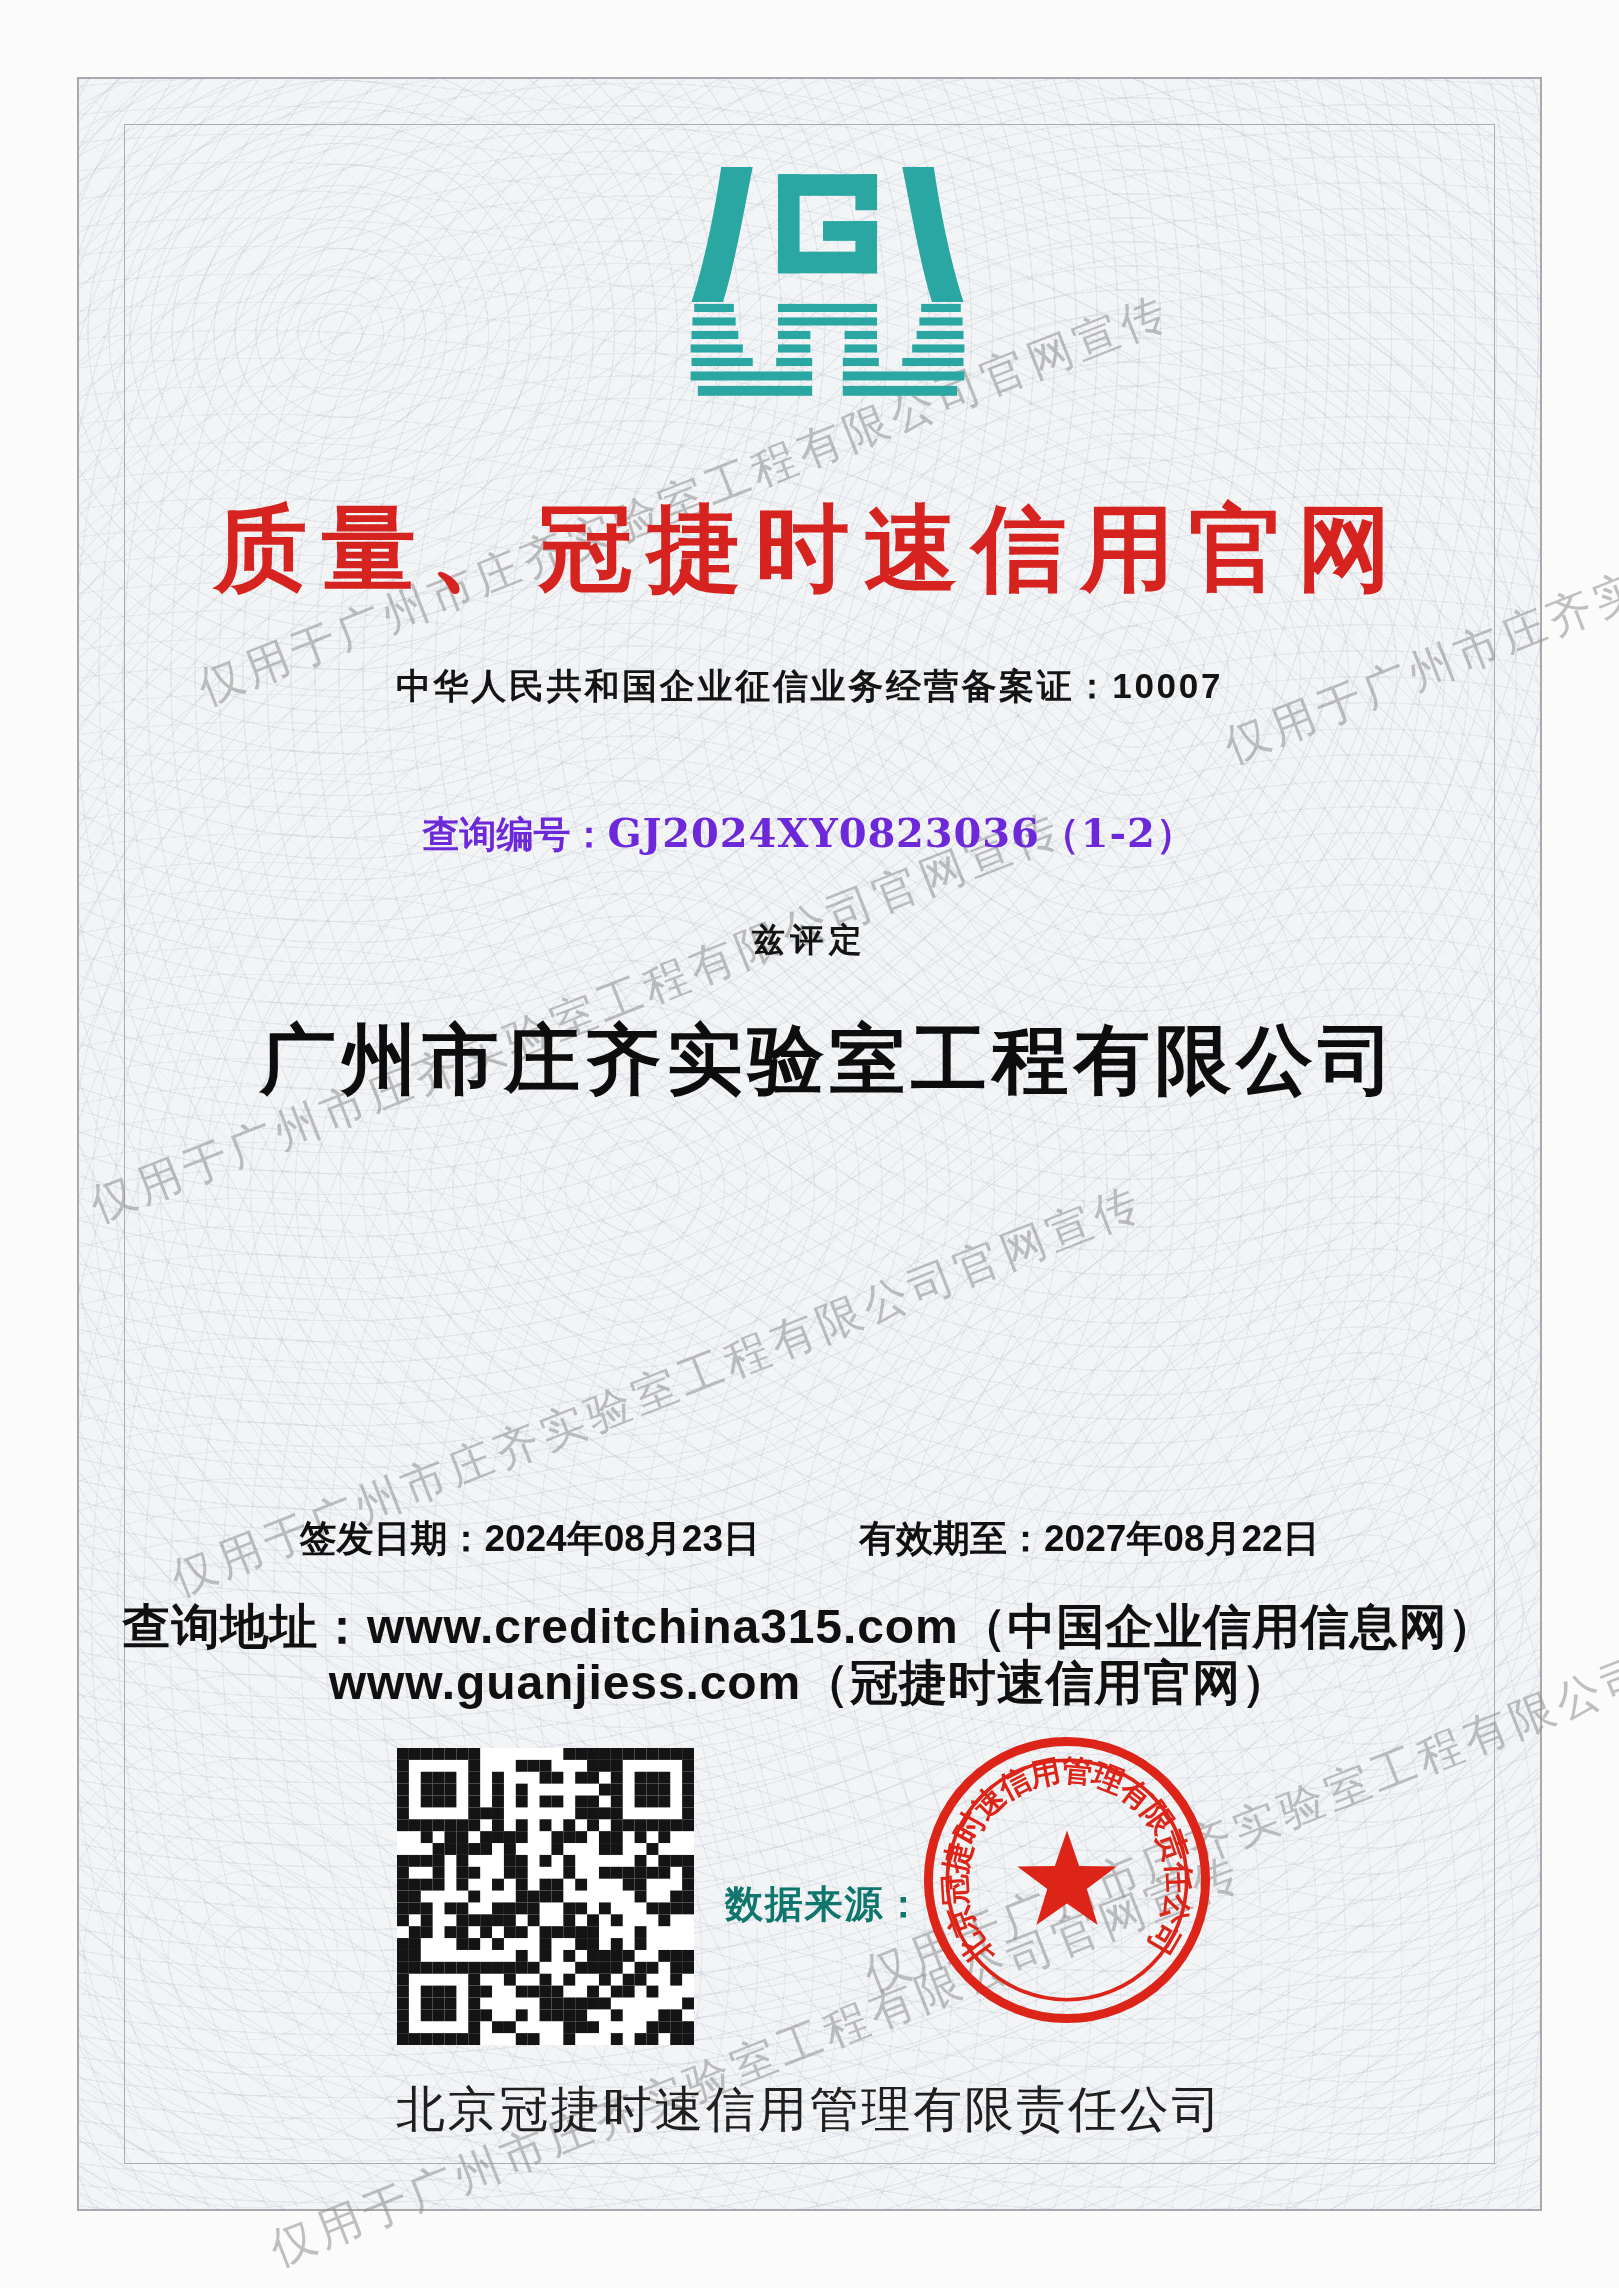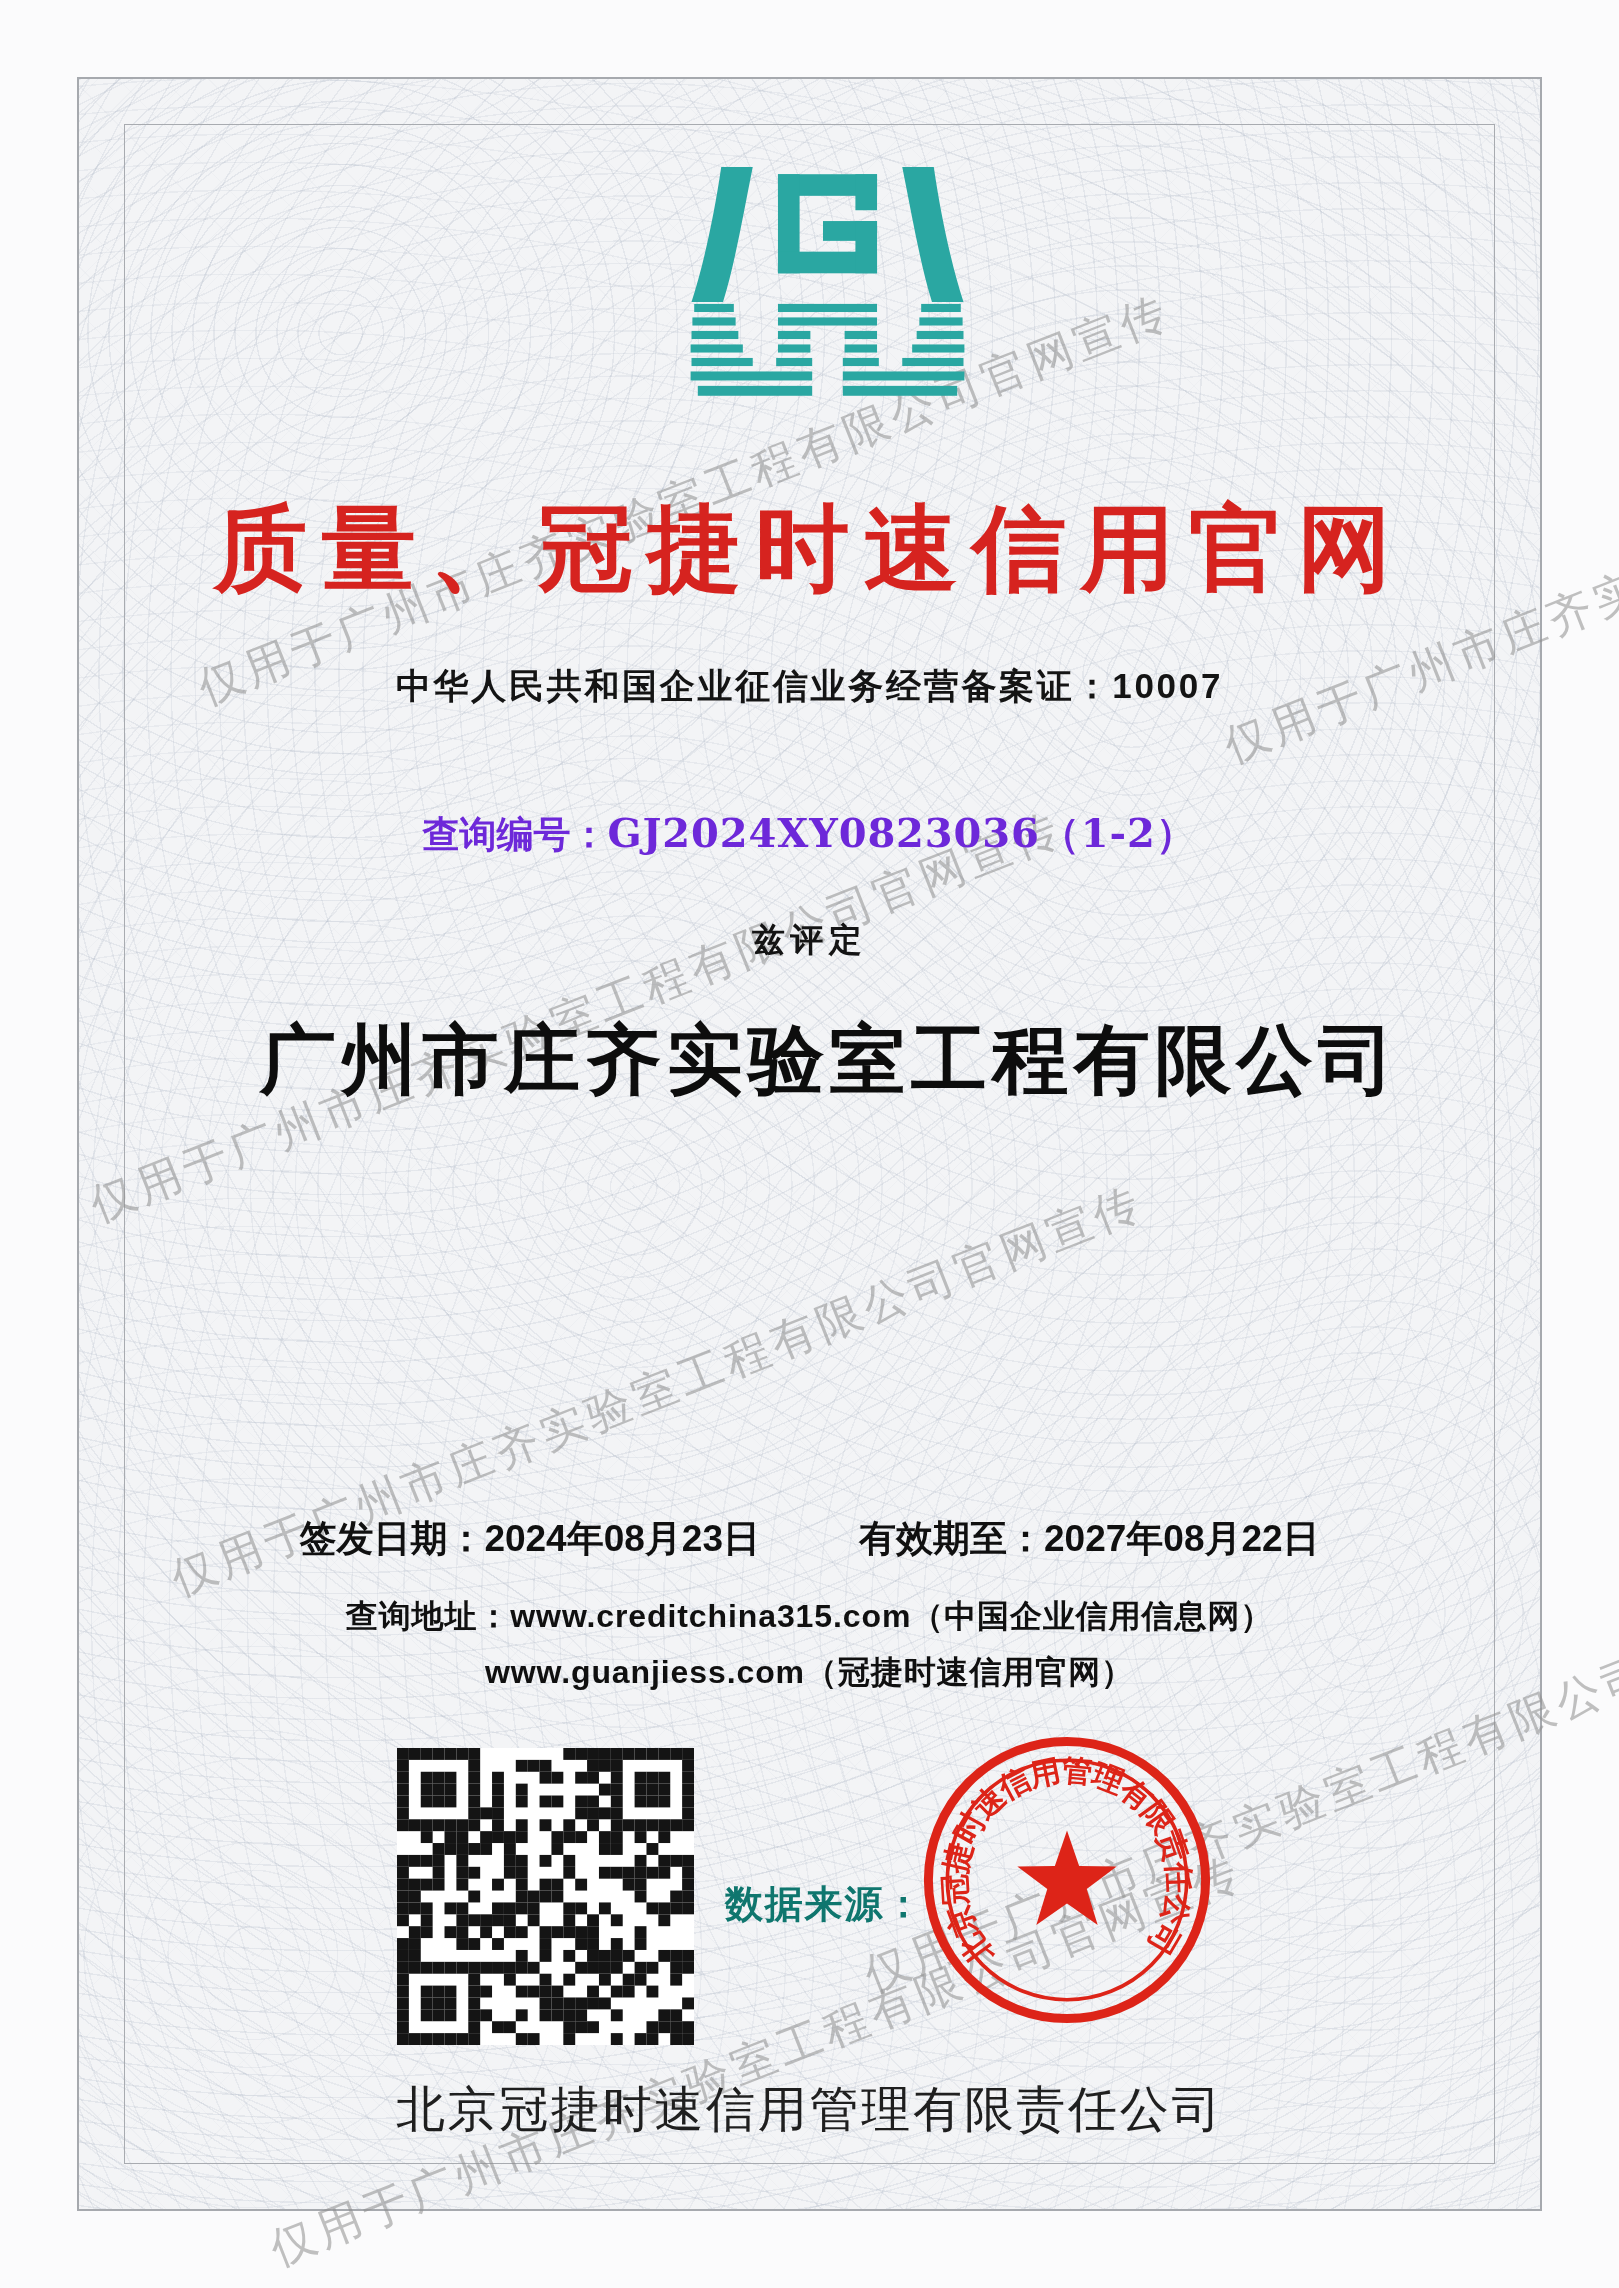--- a/index.html
+++ b/index.html
@@ -56,21 +56,21 @@
     top:1010px;
     font-family:"Liberation Serif","DejaVu Serif",serif;
     font-size:76px;font-weight:600;letter-spacing:5.4px;color:#0d0d0d;padding-left:40px;
   }
   .rating{
     top:1257px;
     font-size:77px;font-weight:900;letter-spacing:5.4px;color:#d6231f;
   }
   .dates{top:1514px;font-size:37px;font-weight:700;color:#101010;}
   .dates .gap{display:inline-block;width:99px;}
-  .addr{font-size:32px;font-weight:700;color:#101010;letter-spacing:0.9px;}
+  .addr{font-size:48px;font-weight:700;color:#101010;letter-spacing:0.9px;}
   .addr1{top:1595px;}
   .addr2{top:1651px;}
   .qr{position:absolute;left:397px;top:1748px;width:297px;height:297px;}
   .data-source{
     position:absolute;left:725px;top:1879px;
     font-family:"Liberation Serif","DejaVu Serif",serif;
     font-size:38px;font-weight:600;color:#0f766e;letter-spacing:1.8px;text-align:center;
   }
   .seal{position:absolute;left:914px;top:1727px;width:306px;height:306px;}
   .issuer{

